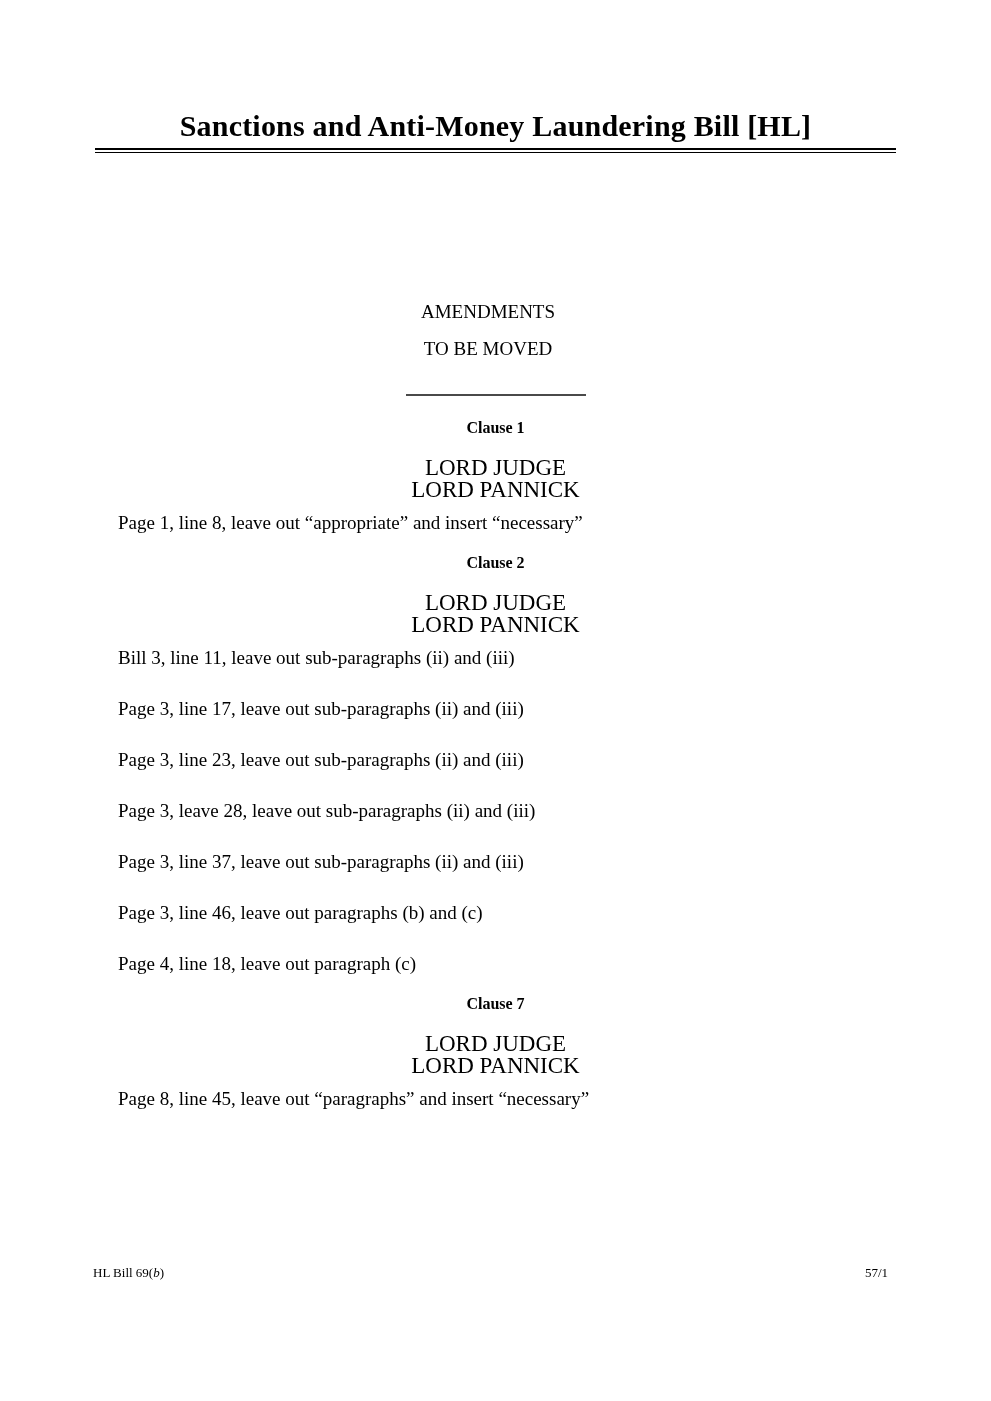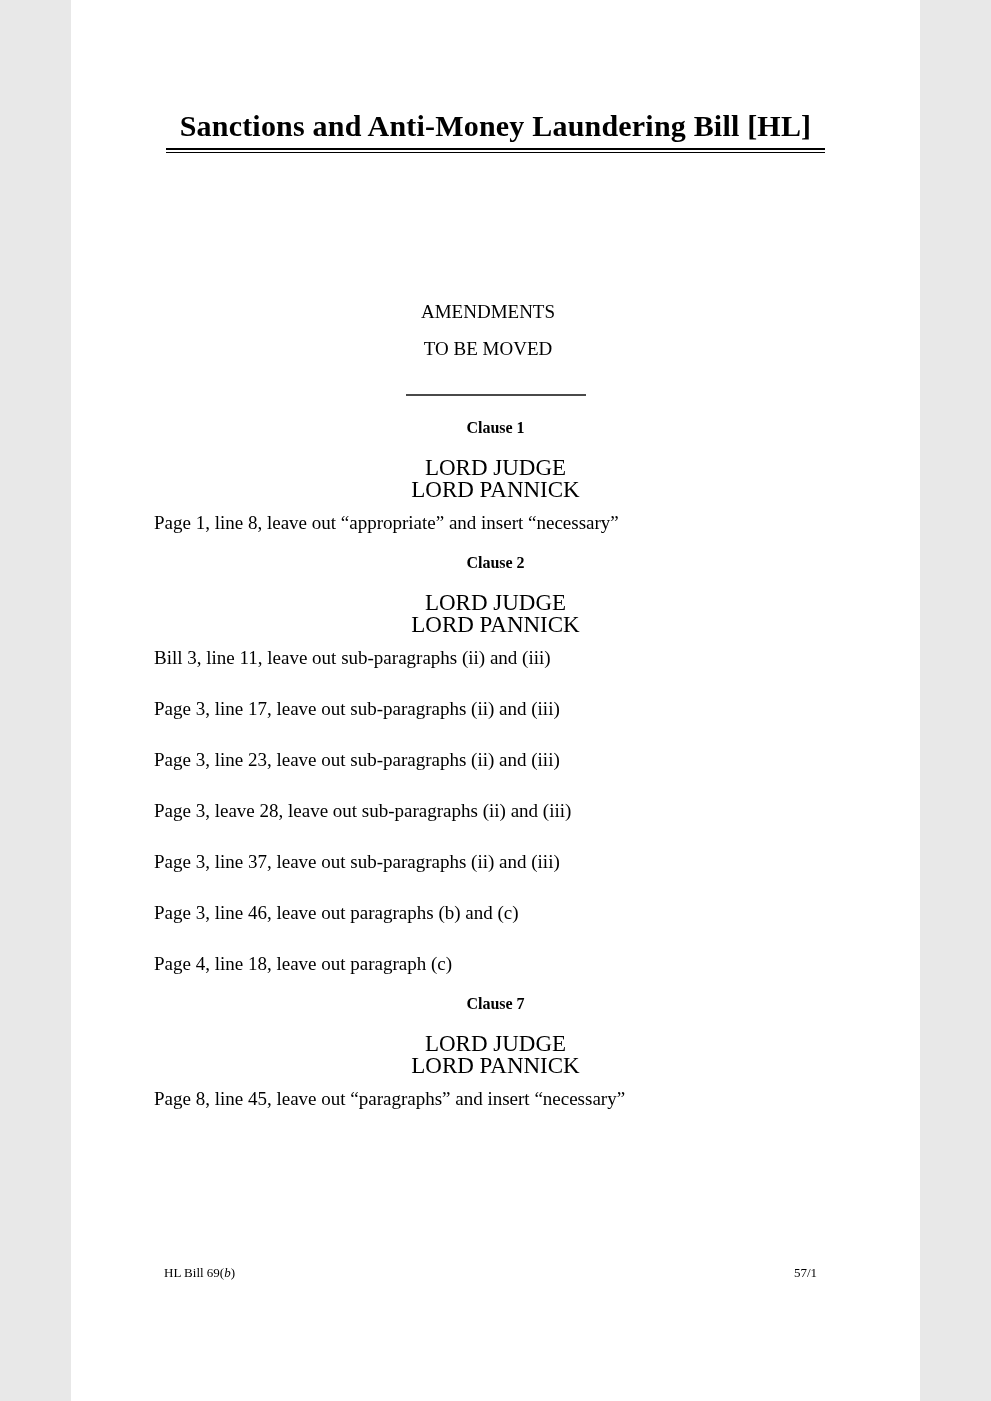--- a/index.html
+++ b/index.html
@@ -2,21 +2,21 @@
 <html><head>
 <meta charset="utf-8">
 <style>
   html, body {
     margin: 0;
     padding: 0;
     background: #e8e8e8;
   }
   .page {
     position: relative;
-    width: 849px;
+    width: 991px;
     height: 1401px;
     margin: 0 auto;
     background: #ffffff;
     color: #000000;
     font-family: "Liberation Serif", serif;
     overflow: hidden;
   }
   .title {
     margin: 109px 0 0 0;
     text-align: center;
@@ -57,21 +57,21 @@
     margin: 0;
     text-align: center;
     font-size: 23px;
   }
   .sponsors p {
     margin: 0;
     line-height: 22px;
   }
   .amendments {
     margin-top: 10px;
-    padding-left: 83px;
+    padding-left: 118px;
     padding-right: 90px;
     font-size: 19px;
   }
   .amendment {
     margin: 0;
     line-height: 24px;
   }
   .amendment + .amendment {
     margin-top: 27px;
   }

